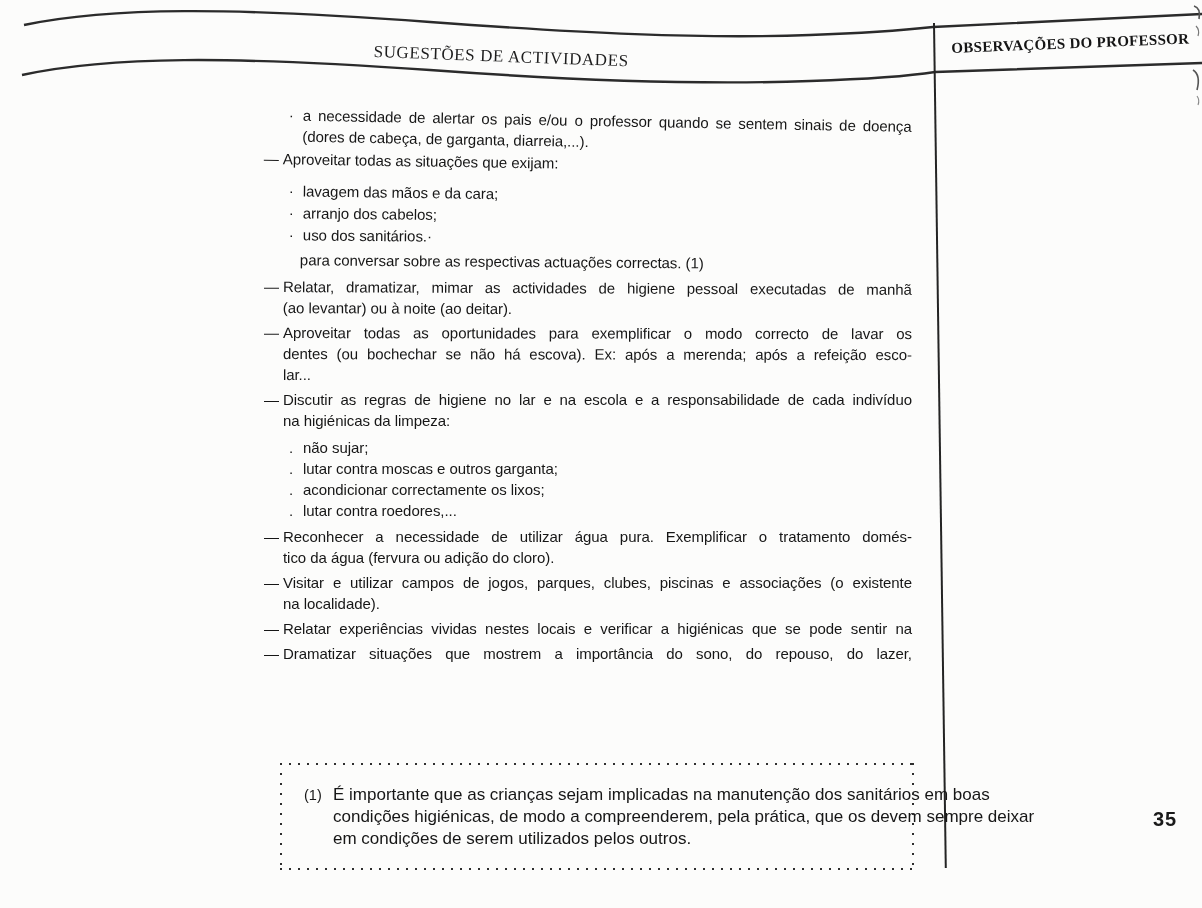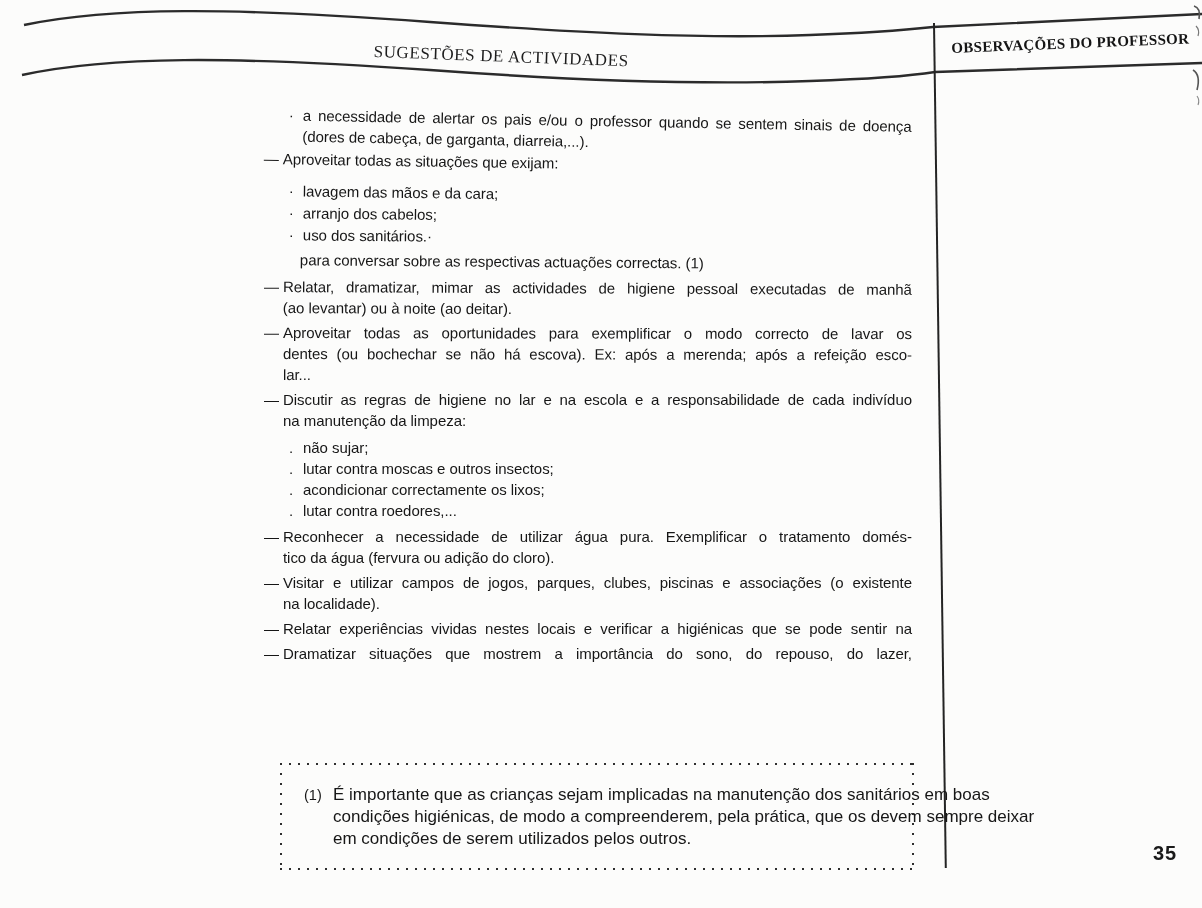--- a/index.html
+++ b/index.html
@@ -68,21 +68,21 @@
     background-image:repeating-linear-gradient(90deg,#2e2e2e 0 2px,transparent 2px 9px);}
   .fb-top{top:0;} .fb-bottom{bottom:0;}
   .fb-left,.fb-right{top:0;bottom:0;width:2px;
     background-image:repeating-linear-gradient(180deg,#2e2e2e 0 2px,transparent 2px 10px);}
   .fb-left{left:0;} .fb-right{right:0;}
   .fmarker{position:absolute;left:24px;top:21px;font-size:14.5px;line-height:22px;}
   .flines{padding:21px 22px 0 53px;font-size:17px;line-height:22px;}
   .flines .line{white-space:nowrap;}
   
   .pagenum{
-    position:absolute;left:1153px;top:842px;
+    position:absolute;left:1153px;top:808px;
     font-size:20px;font-weight:700;letter-spacing:1px;color:#1a1a1a;
   }
   .edge-marks{position:absolute;right:0;top:0;}
 </style>
 </head>
 <body>
 
 <div class="page">
 
   <svg class="header-rules" width="1202" height="110" viewBox="0 0 1202 110">
@@ -127,29 +127,29 @@
       </div>
       <div class="item dash">
         <span class="bullet">—</span>
         <div class="line fill">Aproveitar todas as oportunidades para exemplificar o modo correcto de lavar os</div>
         <div class="line fill">dentes (ou bochechar se não há escova). Ex: após a merenda; após a refeição esco-</div>
         <div class="line">lar...</div>
       </div>
       <div class="item dash">
         <span class="bullet">—</span>
         <div class="line fill">Discutir as regras de higiene no lar e na escola e a responsabilidade de cada indivíduo</div>
-        <div class="line">na manutenção da limpeza:</div>
+        <div class="line">na higiénicas da limpeza:</div>
       </div>
       <div class="item sub">
         <span class="bullet">.</span>
         <div class="line">não sujar;</div>
       </div>
       <div class="item sub">
         <span class="bullet">.</span>
-        <div class="line">lutar contra moscas e outros insectos;</div>
+        <div class="line">lutar contra moscas e outros garganta;</div>
       </div>
       <div class="item sub">
         <span class="bullet">.</span>
         <div class="line">acondicionar correctamente os lixos;</div>
       </div>
       <div class="item sub">
         <span class="bullet">.</span>
         <div class="line">lutar contra roedores,...</div>
       </div>
       <div class="item dash">

